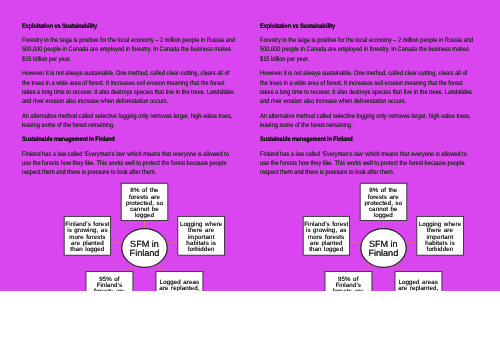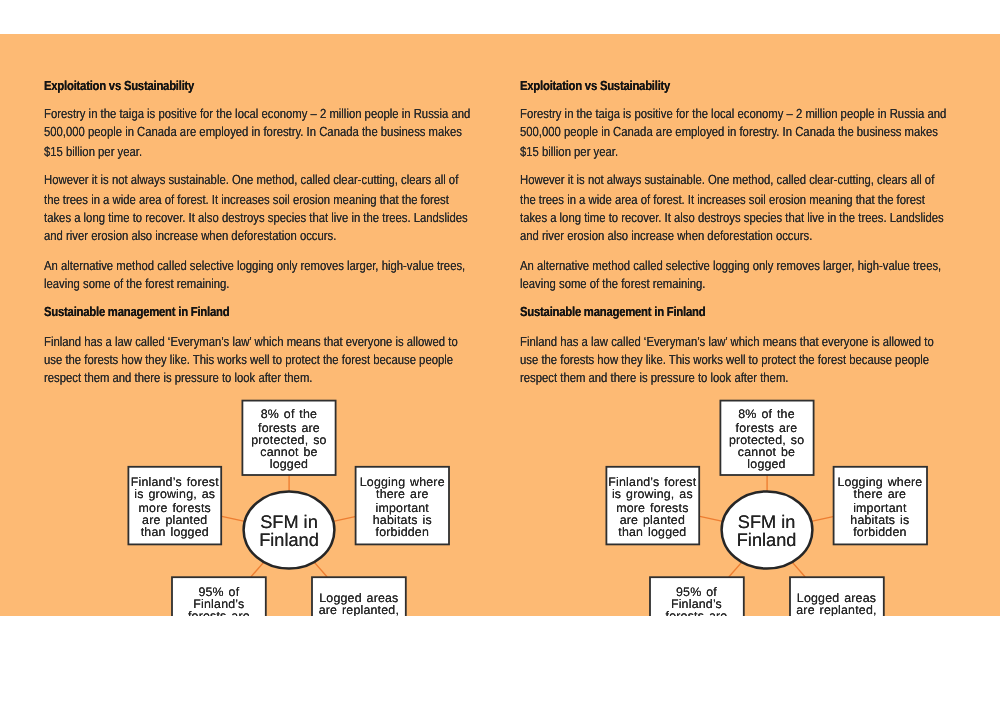--- a/index.html
+++ b/index.html
@@ -1,21 +1,21 @@
 <!DOCTYPE html>
 <html><head>
 <meta charset="utf-8">
 <title>Exploitation vs Sustainability</title>
 <style>
   html,body{margin:0;padding:0;background:#ffffff;}
   body{width:500px;height:353px;overflow:hidden;
        font-family:"Liberation Sans",sans-serif;color:#1a1a1a;
        -webkit-font-smoothing:antialiased;text-rendering:geometricPrecision;}
-  .page{position:relative;width:500px;height:291px;background:#fdba74;
-        overflow:hidden;will-change:transform;margin-top:17px;}
+  .page{position:relative;width:500px;height:291px;background:#d946ef;
+        overflow:hidden;will-change:transform;}
   .inkwrap{position:absolute;inset:0;}
 
   
   .col{position:absolute;top:21.7px;width:251.3px;
        transform:scaleX(0.8577);transform-origin:left top;
        font-size:6.6px;line-height:9.3px;}
   .col-left{left:21.5px;}
   .col-right{left:260.3px;}
   .hd{margin:0;font-weight:bold;color:#141414;letter-spacing:-0.135px;text-shadow:0 0 0.2px #141414;}
   .bd{margin:0;color:#282828;text-shadow:0 0 0.3px #333;}

